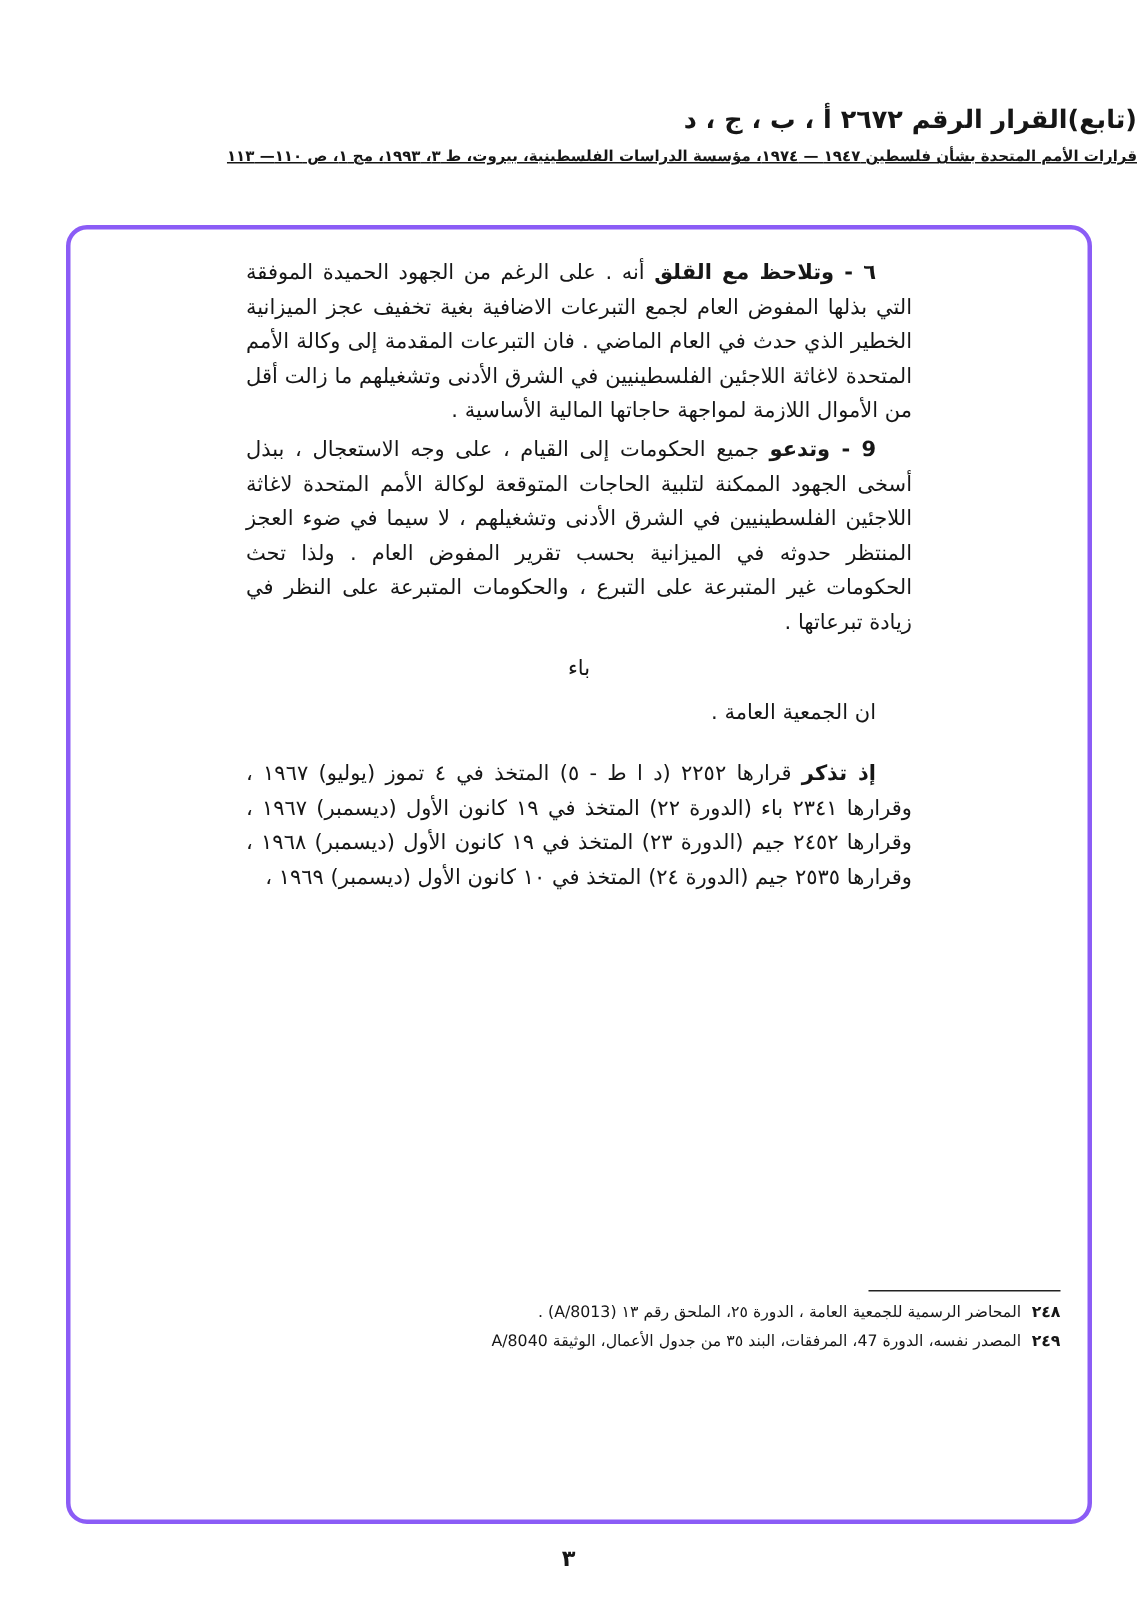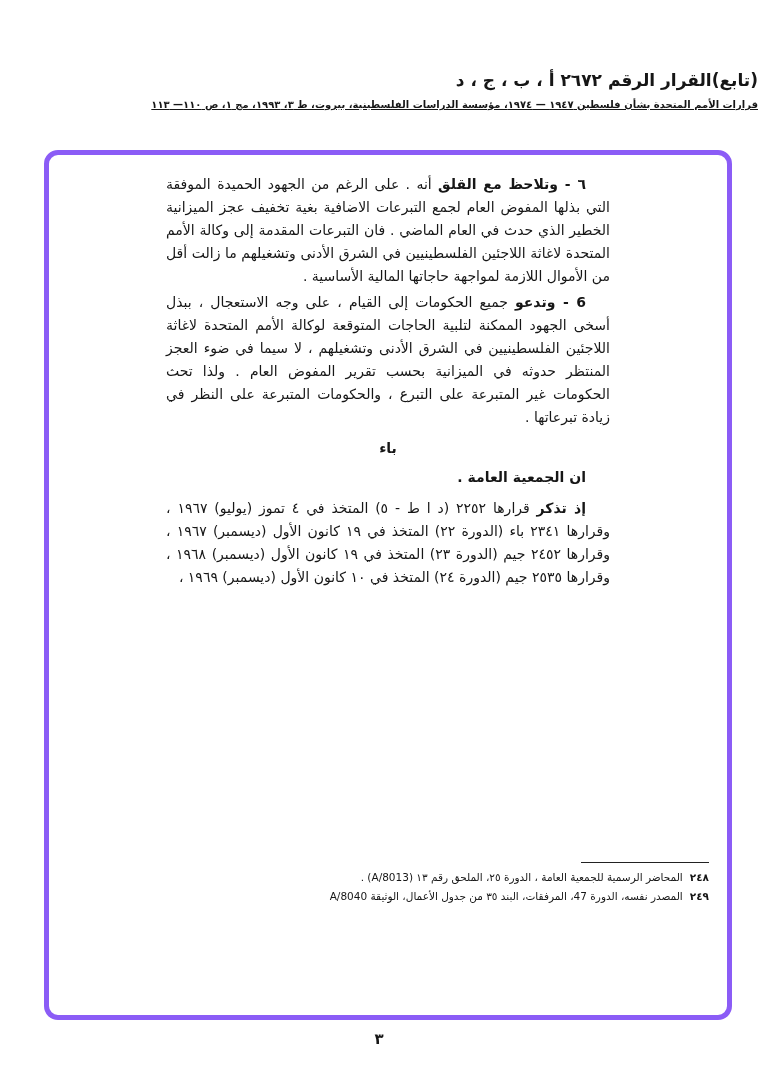--- a/index.html
+++ b/index.html
@@ -30,21 +30,21 @@
     font-weight: bold;
     margin-top: 9px;
     text-decoration: underline;
   }
   .green-box {
     position: absolute;
     left: 44px;
     top: 150px;
     width: 678px;
     height: 860px;
-    border: 5px solid #8b5cf6;
+    border: 3px solid #8b5cf6;
     border-radius: 14px;
     background: #ffffff;
   }
   .body-text {
     position: absolute;
     top: 18px;
     right: 117px;
     left: 117px;
     direction: rtl;
     text-align: justify;
@@ -53,27 +53,27 @@
   }
   .para {
     text-indent: 24px;
     margin: 0 0 3px 0;
   }
   .para strong { font-weight: bold; }
   .para sup { font-size: 9px; line-height: 0; }
   .section-heading {
     text-align: center;
     font-size: 14px;
-    font-weight: bold;
+    font-weight: normal;
     margin: 8px 0 6px 0;
   }
   .intro {
-    font-weight: bold;
+    font-weight: normal;
     text-indent: 24px;
-    margin: 0 0 8px 0;
+    margin: 0 0 18px 0;
   }
   .footnotes {
     position: absolute;
     right: 18px;
     left: 55px;
     bottom: 108px;
     direction: rtl;
     font-size: 10.5px;
     line-height: 17px;
   }
@@ -108,21 +108,21 @@
 
 <div class="green-box">
 
   <div class="body-text" dir="rtl">
 
     <p class="para">
       <strong>٦ - وتلاحظ مع القلق</strong><span> أنه . على الرغم من الجهود الحميدة الموفقة التي بذلها المفوض العام لجمع التبرعات الاضافية بغية تخفيف عجز الميزانية الخطير الذي حدث في العام الماضي . فان التبرعات المقدمة إلى وكالة الأمم المتحدة لاغاثة اللاجئين الفلسطينيين في الشرق الأدنى وتشغيلهم ما زالت أقل من الأموال اللازمة لمواجهة حاجاتها المالية الأساسية .</span>
     </p>
 
     <p class="para">
-      <strong>6 - وتدعو</strong><span> جميع الحكومات إلى القيام ، على وجه الاستعجال ، ببذل أسخى الجهود الممكنة لتلبية الحاجات المتوقعة لوكالة الأمم المتحدة لاغاثة اللاجئين الفلسطينيين في الشرق الأدنى وتشغيلهم ، لا سيما في ضوء العجز المنتظر حدوثه في الميزانية بحسب تقرير المفوض العام . ولذا تحث الحكومات غير المتبرعة على التبرع ، والحكومات المتبرعة على النظر في زيادة تبرعاتها .</span>
+      <strong>9 - وتدعو</strong><span> جميع الحكومات إلى القيام ، على وجه الاستعجال ، ببذل أسخى الجهود الممكنة لتلبية الحاجات المتوقعة لوكالة الأمم المتحدة لاغاثة اللاجئين الفلسطينيين في الشرق الأدنى وتشغيلهم ، لا سيما في ضوء العجز المنتظر حدوثه في الميزانية بحسب تقرير المفوض العام . ولذا تحث الحكومات غير المتبرعة على التبرع ، والحكومات المتبرعة على النظر في زيادة تبرعاتها .</span>
     </p>
 
     <h2 class="section-heading">باء</h2>
 
     <p class="intro">ان الجمعية العامة .</p>
 
     <p class="para">
       <strong>إذ تذكر</strong><span> قرارها ٢٢٥٢ (د ا ط - ٥) المتخذ في ٤ تموز (يوليو) ١٩٦٧ ، وقرارها ٢٣٤١ باء (الدورة ٢٢) المتخذ في ١٩ كانون الأول (ديسمبر) ١٩٦٧ ، وقرارها ٢٤٥٢ جيم (الدورة ٢٣) المتخذ في ١٩ كانون الأول (ديسمبر) ١٩٦٨ ، وقرارها ٢٥٣٥ جيم (الدورة ٢٤) المتخذ في ١٠ كانون الأول (ديسمبر) ١٩٦٩ ،</span>
     </p>
 

